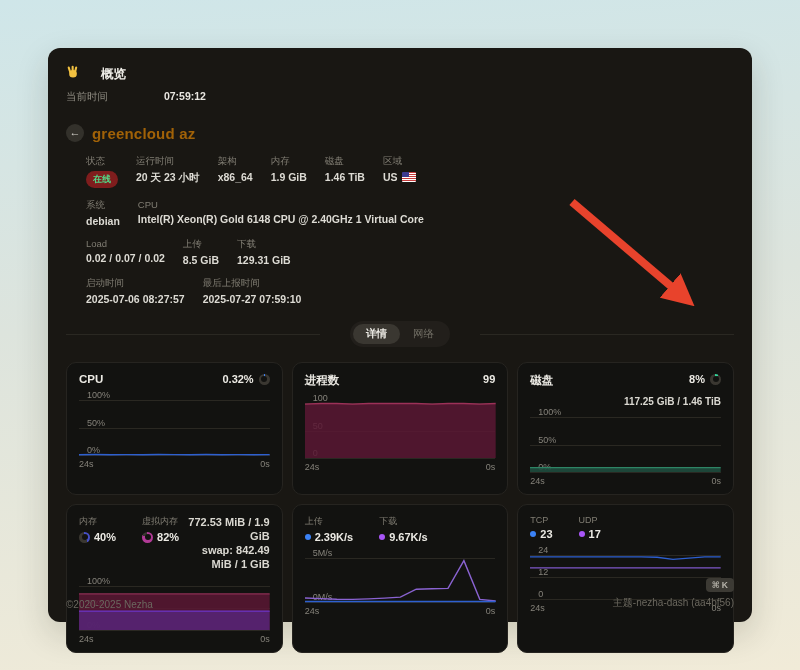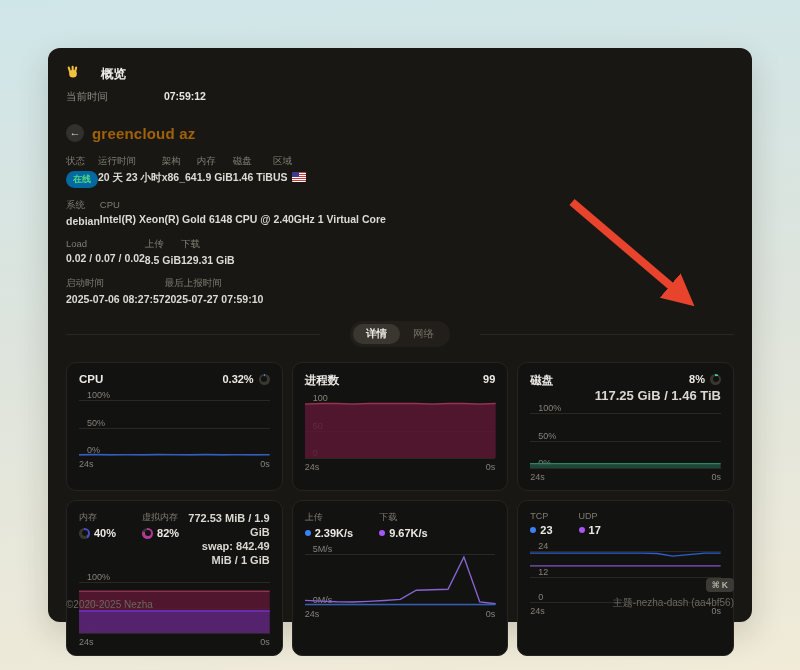--- a/index.html
+++ b/index.html
@@ -20,56 +20,56 @@
   .title-row .t { font-size:12.5px; font-weight:bold; color:#f0efe9; }
   .time-row { font-size:10.5px; margin-bottom:20px; }
   .time-row .lab { color:#8b887e; margin-right:5px; }
   .time-row .val { color:#e8e6e0; font-weight:bold;padding-left:48px; }
   
   .server-row { display:flex; align-items:center; gap:8px; margin-bottom:13px; }
   .back-btn { width:18px; height:18px; border-radius:50%; background:#33312b; color:#d8d6cf;
     font-size:11px; line-height:17px; text-align:center; cursor:pointer; }
   .server-name { font-size:15px; font-weight:bold; color:#a16207; letter-spacing:.2px; }
   
-  .info-row { display:flex; margin-bottom:11px; }
+  .info-row { display:flex; gap:18px; margin-bottom:11px;margin-left:20px; }
   .info-col .lab { font-size:9.5px; color:#807d73; margin-bottom:3px; }
   .info-col .val { font-size:10.5px; color:#dddbd4; font-weight:bold; }
-  .badge-online { display:inline-block; background:#0369a1; color:#53d685; font-size:9px;
+  .badge-online { display:inline-block; background:#7f1d1d; color:#53d685; font-size:9px;
     font-weight:bold; padding:2px 7px; border-radius:999px; }
   .flag { display:inline-block; width:14px; height:10px; vertical-align:-1px; margin-left:4px;
     background:
       linear-gradient(#3c3b8f,#3c3b8f) 0 0/7px 5px no-repeat,
       repeating-linear-gradient(#c53b3b 0 1px,#fff 1px 2px);
     border-radius:1px; }
   
   .tabs-row { display:flex; align-items:center; margin:16px 0 15px 0; }
   .tabs-row .rule { flex:1; border-top:1px solid #2a2822; }
   .tab-group { display:flex; background:#221f1b; border-radius:999px; padding:3px; margin:0 30px; }
   .tab { font-size:10.5px; padding:3px 13px; border-radius:999px; color:#716e64; cursor:pointer; }
   .tab.active { background:#3a3731; color:#eceae4; font-weight:bold; }
   
   .grid { display:grid; grid-template-columns:repeat(3,1fr); gap:9px; }
   .card { background:#121210; border:1px solid #262420; border-radius:10px; padding:10px 12px 8px 12px; }
   .card-head { display:flex; justify-content:space-between; align-items:flex-start; }
   .card-title { font-size:11.5px; font-weight:bold; color:#eceae4; }
   .card-val { font-size:11px; font-weight:bold; color:#eceae4; display:flex; align-items:center; gap:5px; }
-  .card-detail { font-size:13px; font-weight:bold; color:#dad8d1; margin-top:3px; text-align:center; }
+  .card-detail { font-size:10px; font-weight:bold; color:#dad8d1; margin-top:11px; text-align:center; }
   .stat-group { display:flex; gap:26px; }
   .stat .lab { font-size:9px; color:#807d73; margin-bottom:3px; }
   .stat .val { font-size:11px; font-weight:bold; color:#eceae4; display:flex; align-items:center; gap:4px; }
   .dot { width:6px; height:6px; border-radius:50%; display:inline-block; }
   .dot-blue { background:#3b82f6; }
   .dot-purple { background:#a855f7; }
   .ring { width:11px; height:11px; border-radius:50%; position:relative; flex:none; }
   .ring .hole { position:absolute; inset:2.5px; border-radius:50%; background:#121210; }
   .detail-col { text-align:right; }
   .detail-col div { font-size:11px; font-weight:bold; color:#dad8d1; line-height:14px; }
   
   .chart { position:relative; margin-top:15px; height:55px; }
-  .chart.tall { height:51px; }
+  .chart.tall { height:44px; }
   .grid-line { position:absolute; left:0; right:0; border-top:1px solid #2a2822; }
   .grid-label { position:absolute; left:8px; transform:translateY(-105%); font-size:9px; color:#85827a; }
   .chart-svg { position:absolute; inset:0; width:100%; height:100%; overflow:visible; }
   .xaxis { display:flex; justify-content:space-between; font-size:9px; color:#85827a; margin-top:4px; }
   
   .footer { position:absolute; left:18px; right:18px; bottom:12px; display:flex;
     justify-content:space-between; align-items:flex-end; }
   .copyright { font-size:10px; color:#6b685f; }
   .footer-right { text-align:right; }
   .kbd { display:inline-block; background:#3c3a34; color:#b7b4ab; font-size:8.5px; font-weight:bold;

